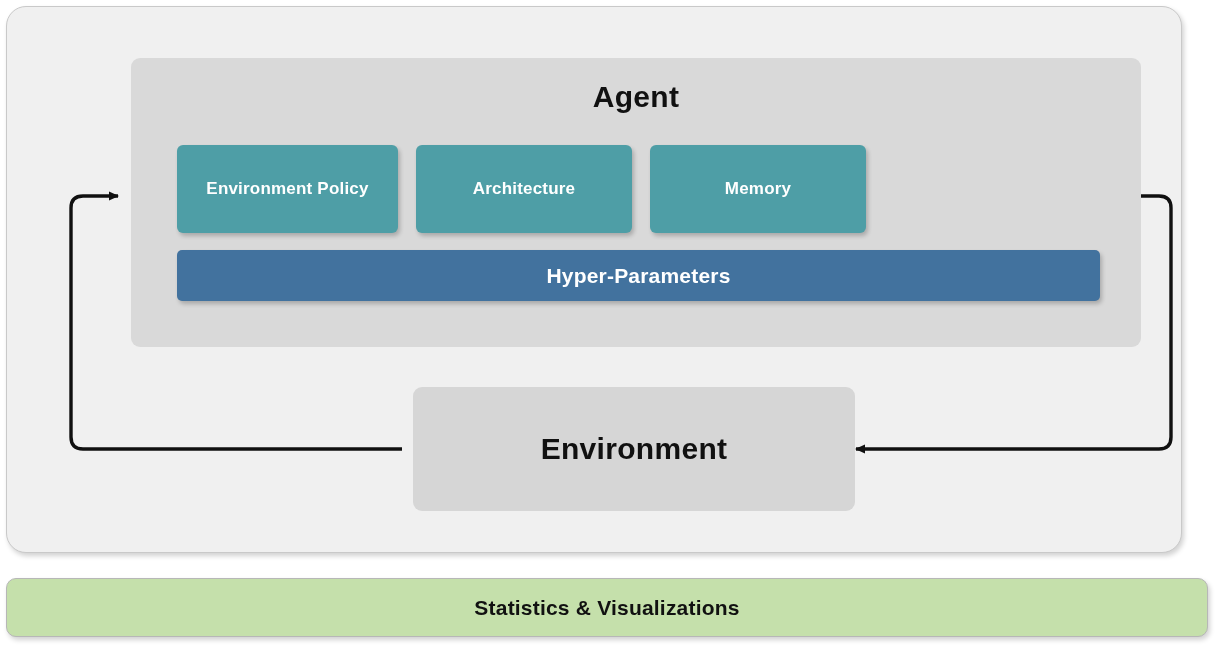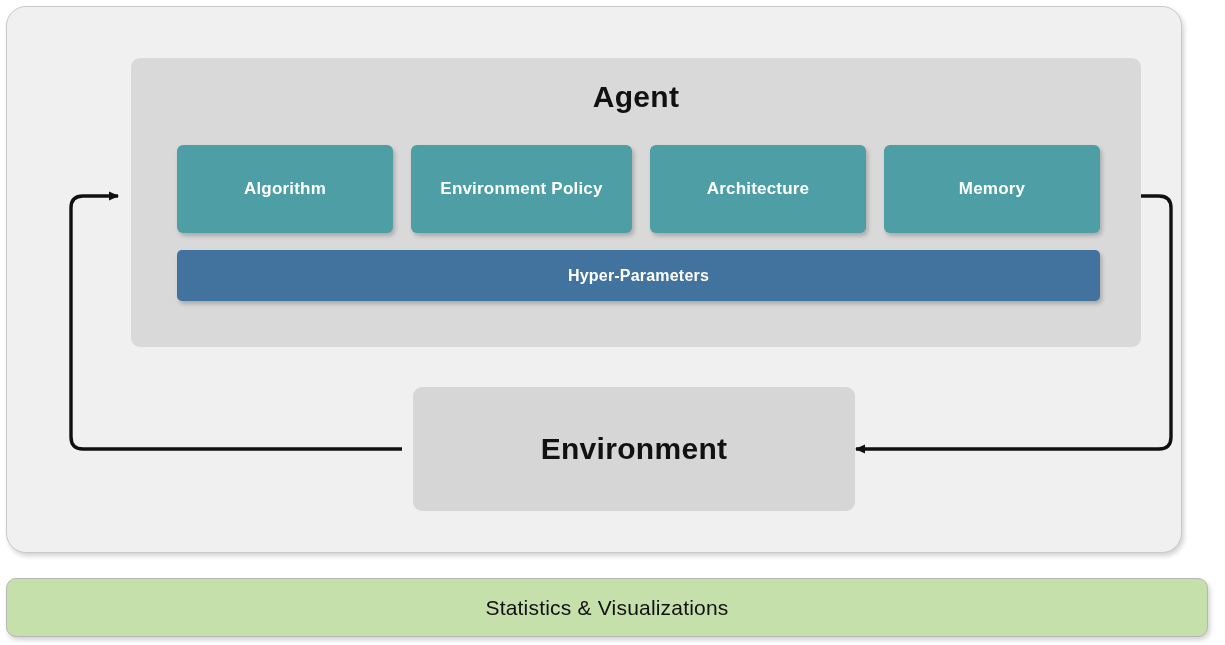--- a/index.html
+++ b/index.html
@@ -87,21 +87,21 @@
     top: 192px;
     width: 923px;
     height: 51px;
     background: #42729e;
     border-radius: 5px;
     box-shadow: 2px 3px 4px rgba(0,0,0,0.22);
     display: flex;
     align-items: center;
     justify-content: center;
     color: #ffffff;
-    font-size: 16px;
+    font-size: 21px;
     font-weight: bold;
     letter-spacing: 0.2px;
   }
 
   
   #environment-box {
     position: absolute;
     left: 406px;
     top: 380px;
     width: 442px;
@@ -136,21 +136,21 @@
     height: 59px;
     box-sizing: border-box;
     background: #c5e0ab;
     border: 1px solid #b7b7b7;
     border-radius: 10px;
     box-shadow: 2px 3px 5px rgba(0,0,0,0.18);
     display: flex;
     align-items: center;
     justify-content: center;
     font-size: 21px;
-    font-weight: normal;
+    font-weight: bold;
     color: #111111;
     letter-spacing: 0.2px;
   }
 </style>
 </head>
 <body>
 
 <div id="system-container">
 
   <svg id="loop-svg" viewBox="0 0 1202 547" xmlns="http://www.w3.org/2000/svg">
@@ -166,23 +166,20 @@
     <path d="M 395 442 L 76 442 Q 64 442 64 430 L 64 201 Q 64 189 76 189 L 111 189" fill="none" stroke="#101010" stroke-width="3.4" stroke-linecap="butt" marker-end="url(#arrow-right)"></path>
 
     <path d="M 1128 189 L 1152 189 Q 1164 189 1164 201 L 1164 430 Q 1164 442 1152 442 L 849 442" fill="none" stroke="#101010" stroke-width="3.4" stroke-linecap="butt" marker-end="url(#arrow-left)"></path>
   </svg>
 
   <div id="agent-panel">
 
     <div id="agent-title">Agent</div>
 
     <div id="component-row">
-      <div class="component-box w-algorithm">
-        <span>Algorithm</span>
-      </div>
       <div class="component-box w-exploration">
         <span>Environment Policy</span>
       </div>
       <div class="component-box w-architecture">
         <span>Architecture</span>
       </div>
       <div class="component-box w-memory">
         <span>Memory</span>
       </div>
     </div>

